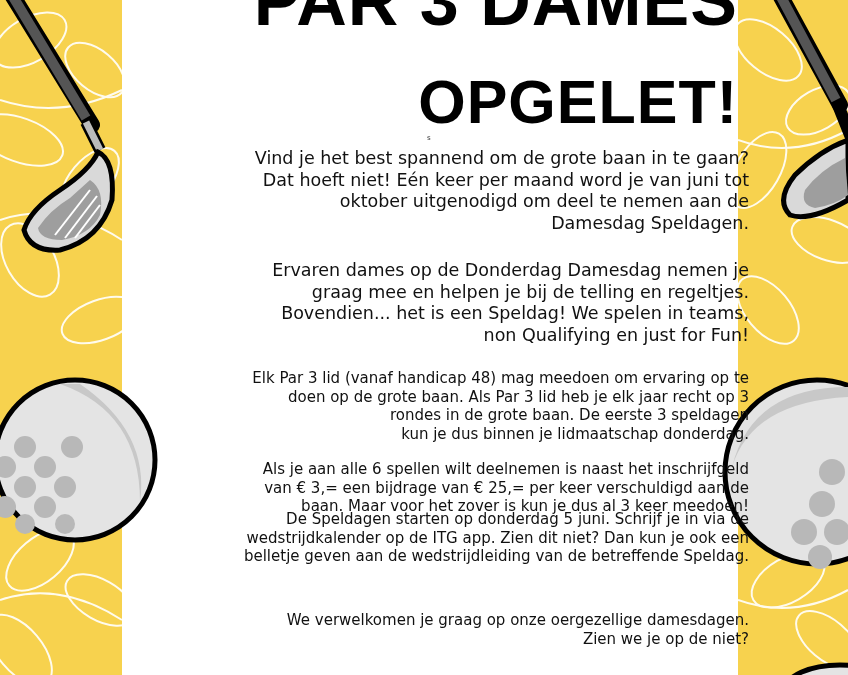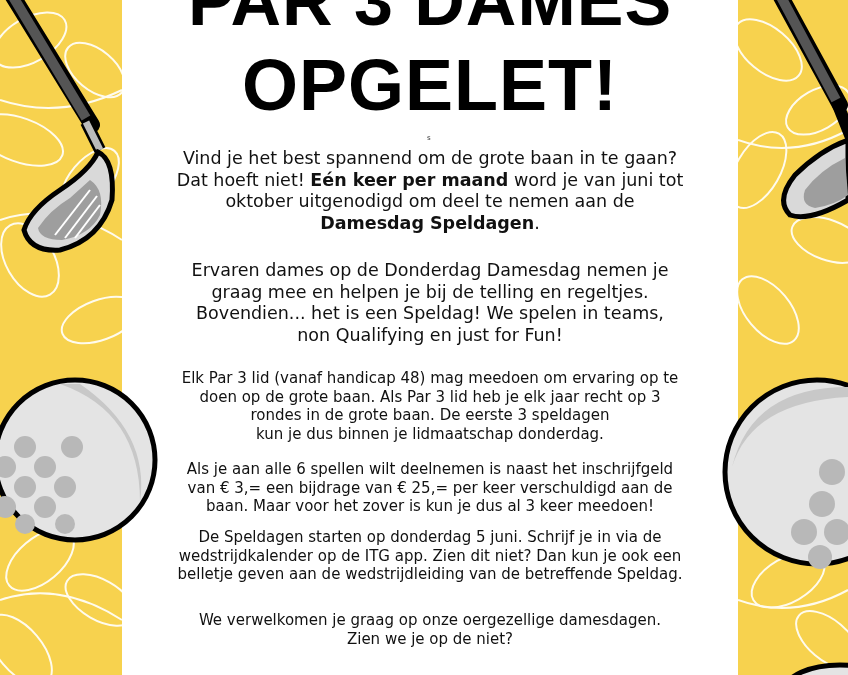--- a/index.html
+++ b/index.html
@@ -11,36 +11,36 @@
   .side {
     position: absolute; top: 0; height: 675px; overflow: hidden;
     background: #F7D24E;
   }
   .side.left { left: 0; width: 122px; }
   .side.right { left: 738px; width: 110px; }
   .side svg { position: absolute; top: 0; left: 0; }
   .deco { position: absolute; }
   .content {
     position: absolute; left: 122px; width: 616px; top: 0; height: 547px;
-    text-align: center; color: #111;
+    text-align: right; color: #111;
   }
   .title {
     position: absolute; left: 0; width: 616px; font-weight: 900;
     font-family: "Liberation Sans", sans-serif; font-weight: bold;
     color: #000; letter-spacing: 1px;
   }
   .title.l1 { top: -34px; font-size: 70px; line-height: 70px; }
-  .title.l2 { top: 50px; font-size: 72px; line-height: 70px; }
+  .title.l2 { top: 67px; font-size: 61px; line-height: 70px; }
   .tiny { position: absolute; top: 134px; left: 305px; font-size: 7px; color: #333; }
   .p {
-    position: absolute; left: 0; width: 616px; margin: 0;
+    position: absolute; left: 0; width: 616px; margin: 0; padding-left: 11px;
   }
   .p.big { font-size: 17.5px; line-height: 21.6px; }
   .p.small { font-size: 15px; line-height: 18.5px; }
-  .p b { font-weight: bold; }
+  .p b { font-weight: normal; }
 </style>
 </head>
 <body>
 
 <div class="side left">
   <svg width="122" height="675">
     <g fill="none" stroke="#ffffff" stroke-width="2" opacity="0.9">
       <ellipse cx="30" cy="40" rx="40" ry="22" transform="rotate(-30 30 40)"></ellipse>
       <ellipse cx="95" cy="70" rx="35" ry="20" transform="rotate(40 95 70)"></ellipse>
       <ellipse cx="20" cy="140" rx="45" ry="22" transform="rotate(20 20 140)"></ellipse>
@@ -153,21 +153,21 @@
     <div>rondes in de grote baan. De eerste 3 speldagen</div>
     <div>kun je dus binnen je lidmaatschap donderdag.</div>
   </div>
 
   <div class="p small" style="top:460px">
     <div>Als je aan alle 6 spellen wilt deelnemen is naast het inschrijfgeld</div>
     <div>van € 3,= een bijdrage van € 25,= per keer verschuldigd aan de</div>
     <div>baan. Maar voor het zover is kun je dus al 3 keer meedoen!</div>
   </div>
 
-  <div class="p small" style="top:528px">
+  <div class="p small" style="top:510px">
     <div>De Speldagen starten op donderdag 5 juni. Schrijf je in via de</div>
     <div>wedstrijdkalender op de ITG app. Zien dit niet? Dan kun je ook een</div>
     <div>belletje geven aan de wedstrijdleiding van de betreffende Speldag.</div>
   </div>
 
   <div class="p small" style="top:611px">
     <div>We verwelkomen je graag op onze oergezellige damesdagen.</div>
     <div>Zien we je op de niet?</div>
   </div>
 </div>

